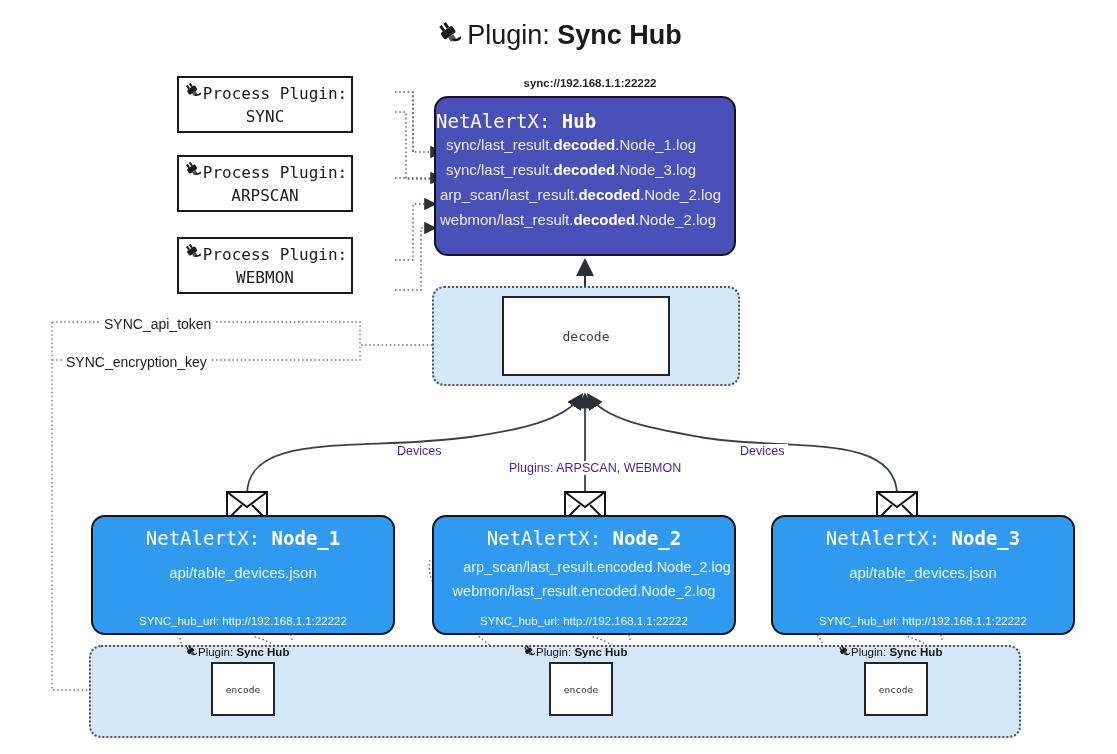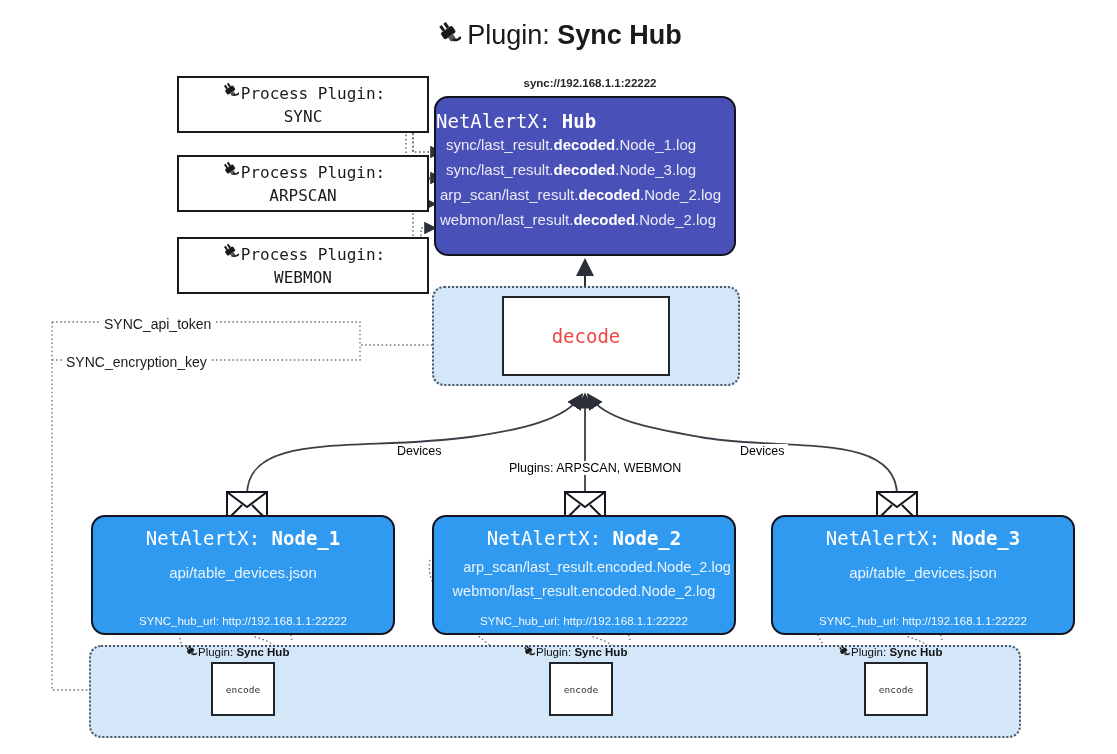--- a/index.html
+++ b/index.html
@@ -9,21 +9,21 @@
   svg.edges{position:absolute;left:0;top:0;width:1117px;height:754px;pointer-events:none;}
 
   
   .title{position:absolute;left:0;top:18px;width:1117px;text-align:center;
          font-size:27px;line-height:34px;white-space:nowrap;}
   .title .plug{display:inline-block;vertical-align:-3px;margin-right:6px;}
   .title .t-normal{font-weight:400;}
   .title .t-bold{font-weight:bold;}
 
   
-  .procbox{position:absolute;width:252px;height:57px;background:#ffffff;
+  .procbox{position:absolute;width:176px;height:57px;background:#ffffff;
            border:2px solid #1a1a1a;box-sizing:border-box;
            font-family:"DejaVu Sans Mono","Liberation Mono",monospace;
            font-size:16px;line-height:22px;color:#1a1a1a;
            display:flex;flex-direction:column;align-items:center;justify-content:center;}
   .procbox .l1{display:flex;align-items:center;gap:2px;white-space:nowrap;}
   .procbox .l2{white-space:nowrap;}
   #proc-sync{left:177px;top:76px;}
   #proc-arp{left:177px;top:155px;}
   #proc-web{left:177px;top:237px;}
 
@@ -40,30 +40,30 @@
        padding-left:10px;}
   #hub .hub-row.wide{padding-left:4px;}
   #hub .hub-row b{color:#ffffff;font-weight:bold;}
 
   
   #decode-cluster{position:absolute;left:432px;top:286px;width:308px;height:100px;
        background:#d4e7f9;border:2px dotted #4a5560;border-radius:12px;box-sizing:border-box;}
   #decode-box{position:absolute;left:502px;top:296px;width:168px;height:80px;
        background:#ffffff;border:2px solid #20242b;box-sizing:border-box;
        display:flex;align-items:center;justify-content:center;
-       font-family:"DejaVu Sans Mono","Liberation Mono",monospace;font-size:19px;color:#ef4444;}
+       font-family:"DejaVu Sans Mono","Liberation Mono",monospace;font-size:13px;color:#404040;}
 
   
   .paramlabel{position:absolute;font-size:14px;color:#1a1a1a;background:#ffffff;
        padding:0 4px;white-space:nowrap;}
   #lbl-api{left:100px;top:316px;}
   #lbl-enc{left:62px;top:354px;}
 
   
-  .edgelabel{position:absolute;font-size:12.5px;color:#000000;background:#ffffff;
+  .edgelabel{position:absolute;font-size:12.5px;color:#4c1d95;background:#ffffff;
        padding:0 4px;white-space:nowrap;}
   #lbl-dev-left{left:393px;top:444px;}
   #lbl-dev-right{left:736px;top:444px;}
   #lbl-plugins{left:505px;top:461px;}
 
   
   .node{position:absolute;width:304px;height:120px;background:#2f9aef;
         border:2.5px solid #14141e;border-radius:14px;box-sizing:border-box;overflow:hidden;}
   #node1{left:91px;top:515px;}
   #node2{left:432px;top:515px;}

